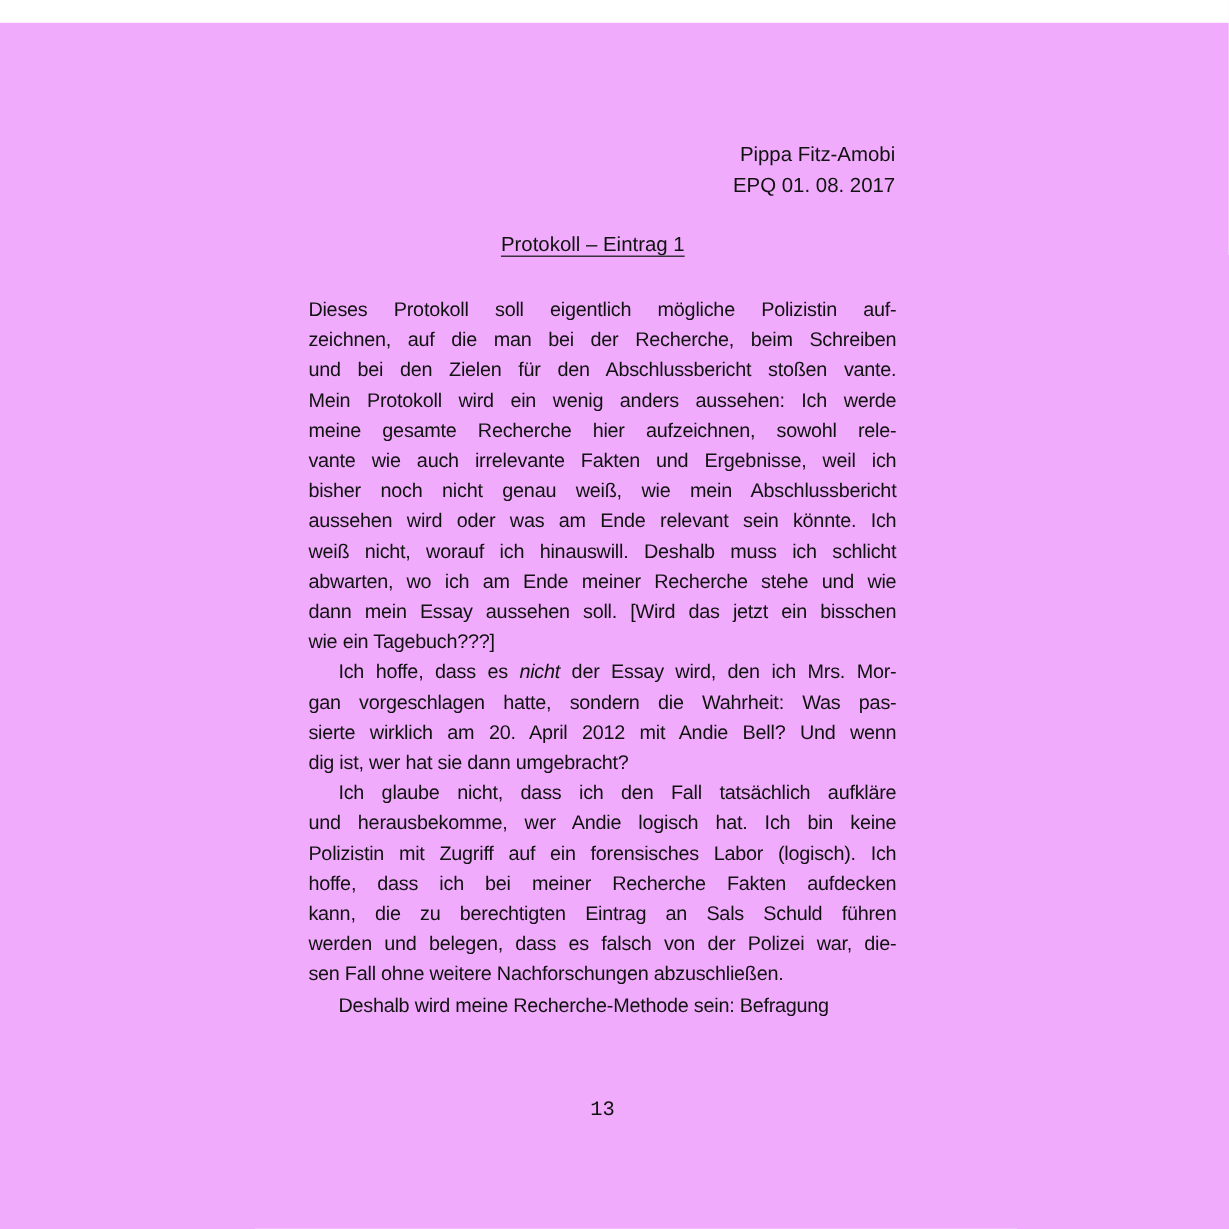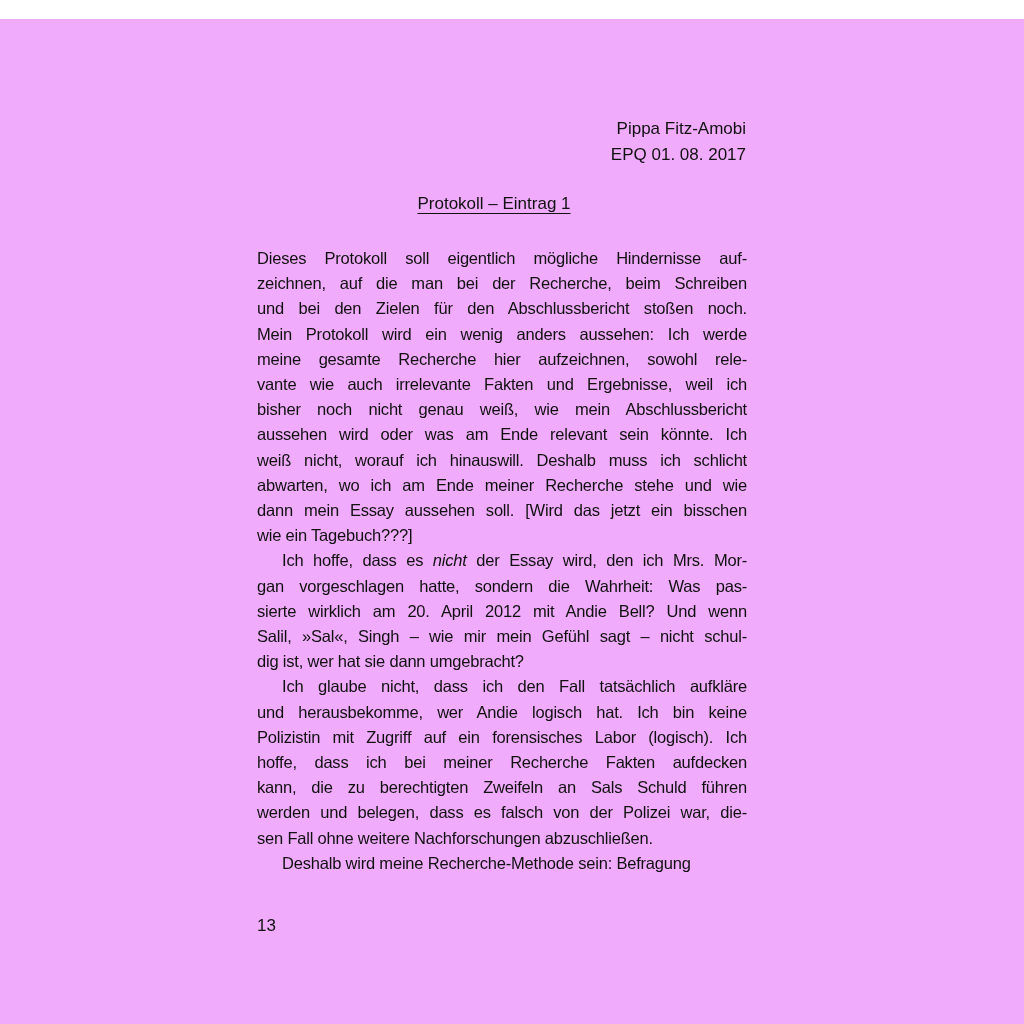--- a/index.html
+++ b/index.html
@@ -59,59 +59,59 @@
   .line.indent {
     text-indent: 25px;
   }
   .line em {
   }
   .folio {
     position: absolute;
     top: 897px;
     left: 257px;
     width: 490px;
-    font-family: Liberation Sans, sans-serif;
+    text-align: center;
+    font-family: Liberation Mono, monospace;
     font-size: 17px;
   }
 </style>
 </head>
 <body>
 
 <div class="sheet">
 
   <div class="header">
     <div>Pippa Fitz-Amobi</div>
     <div>EPQ 01. 08. 2017</div>
   </div>
 
   <div class="title">Protokoll – Eintrag 1</div>
 
   <div class="body-text">
-      <div class="line"><span>Dieses Protokoll soll eigentlich mögliche Hindernisse auf-</span></div>
+      <div class="line"><span>Dieses Protokoll soll eigentlich mögliche Polizistin auf-</span></div>
       <div class="line"><span>zeichnen, auf die man bei der Recherche, beim Schreiben</span></div>
-      <div class="line"><span>und bei den Zielen für den Abschlussbericht stoßen noch.</span></div>
+      <div class="line"><span>und bei den Zielen für den Abschlussbericht stoßen vante.</span></div>
       <div class="line"><span>Mein Protokoll wird ein wenig anders aussehen: Ich werde</span></div>
       <div class="line"><span>meine gesamte Recherche hier aufzeichnen, sowohl rele-</span></div>
       <div class="line"><span>vante wie auch irrelevante Fakten und Ergebnisse, weil ich</span></div>
       <div class="line"><span>bisher noch nicht genau weiß, wie mein Abschlussbericht</span></div>
       <div class="line"><span>aussehen wird oder was am Ende relevant sein könnte. Ich</span></div>
       <div class="line"><span>weiß nicht, worauf ich hinauswill. Deshalb muss ich schlicht</span></div>
       <div class="line"><span>abwarten, wo ich am Ende meiner Recherche stehe und wie</span></div>
       <div class="line"><span>dann mein Essay aussehen soll. [Wird das jetzt ein bisschen</span></div>
       <div class="line last"><span>wie ein Tagebuch???]</span></div>
       <div class="line indent"><span>Ich hoffe, dass es </span><em>nicht</em><span> der Essay wird, den ich Mrs. Mor-</span></div>
       <div class="line"><span>gan vorgeschlagen hatte, sondern die Wahrheit: Was pas-</span></div>
       <div class="line"><span>sierte wirklich am 20. April 2012 mit Andie Bell? Und wenn</span></div>
-      <div class="line"><span>Salil, »Sal«, Singh – wie mir mein Gefühl sagt – nicht schul-</span></div>
       <div class="line last"><span>dig ist, wer hat sie dann umgebracht?</span></div>
       <div class="line indent"><span>Ich glaube nicht, dass ich den Fall tatsächlich aufkläre</span></div>
       <div class="line"><span>und herausbekomme, wer Andie logisch hat. Ich bin keine</span></div>
       <div class="line"><span>Polizistin mit Zugriff auf ein forensisches Labor (logisch). Ich</span></div>
       <div class="line"><span>hoffe, dass ich bei meiner Recherche Fakten aufdecken</span></div>
-      <div class="line"><span>kann, die zu berechtigten Zweifeln an Sals Schuld führen</span></div>
+      <div class="line"><span>kann, die zu berechtigten Eintrag an Sals Schuld führen</span></div>
       <div class="line"><span>werden und belegen, dass es falsch von der Polizei war, die-</span></div>
       <div class="line last"><span>sen Fall ohne weitere Nachforschungen abzuschließen.</span></div>
       <div class="line last indent"><span>Deshalb wird meine Recherche-Methode sein: Befragung</span></div>
     </div>
 
   <div class="folio">13</div>
 
 </div>
 
 </body></html>

